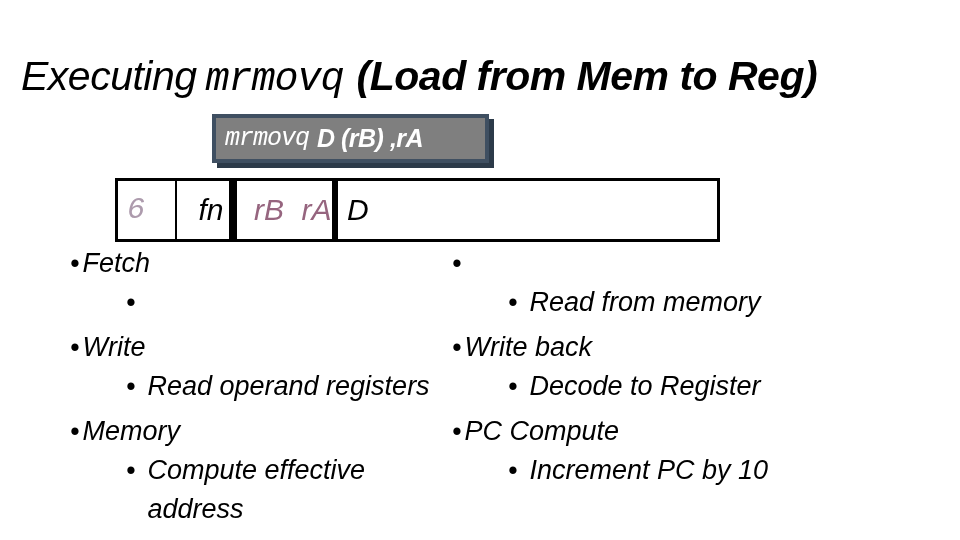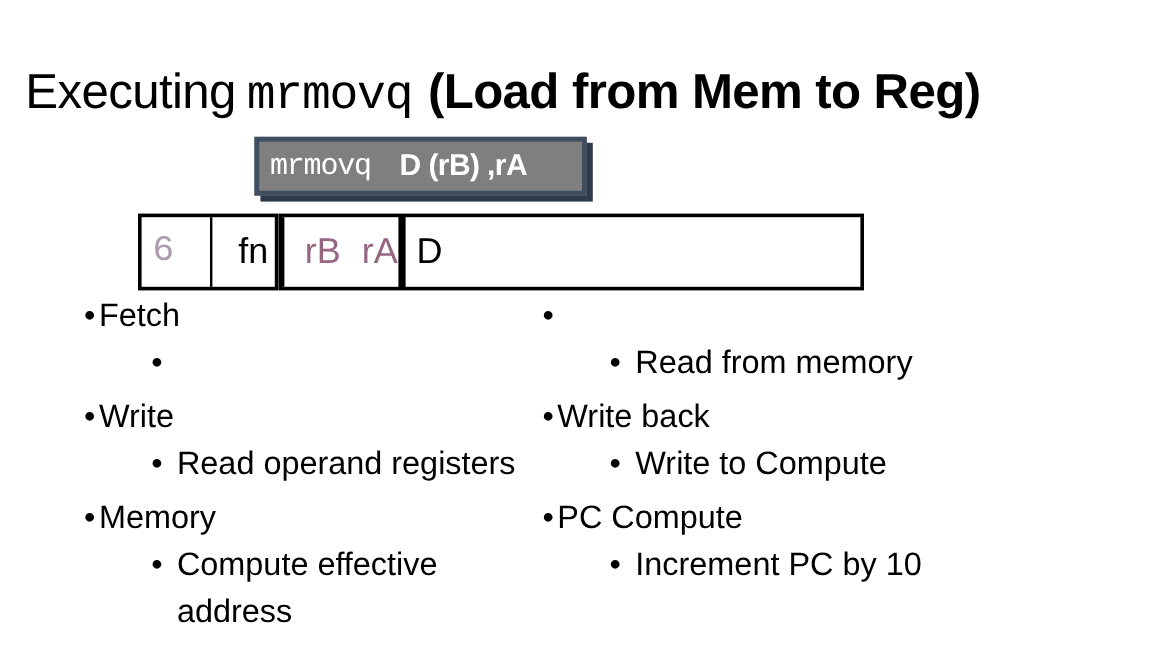--- a/index.html
+++ b/index.html
@@ -7,21 +7,21 @@
     --box_shadow:#2c3a49;
     --box_fill:#7f7f7f;
     --opcode_text:#ad9bad;
     --register_text:#96657f;
     --page_number_text:#969696;
     --body_text:#000000;
   }
   html,body{margin:0;padding:0;background:#ffffff;}
   .slide{
     position:relative;width:851px;height:540px;background:#ffffff;overflow:hidden;
-    font-family:"Liberation Sans","DejaVu Sans",sans-serif;color:var(--body_text);
+    font-family:"Liberation Sans","DejaVu Sans",sans-serif;color:var(--body_text);font-style:italic;
   }
   
   .title{
     position:absolute;left:21px;top:54px;white-space:nowrap;
     font-size:41px;letter-spacing:-0.5px;line-height:1.1;
   }
   .title .t-code{
     font-family:"Liberation Mono","DejaVu Sans Mono",monospace;
     font-size:40px;margin-left:9px;letter-spacing:-1px;
   }
@@ -29,21 +29,21 @@
   
   .syntax-box{
     position:absolute;left:212px;top:114px;width:277px;height:49px;box-sizing:border-box;
     background:var(--box_fill);border:4px solid var(--accent_border);
     box-shadow:5px 5px 0 var(--box_shadow);
     display:flex;align-items:center;padding-left:9px;color:#ffffff;white-space:nowrap;
   }
   .syntax-box .s-code{
     font-family:"Liberation Mono","DejaVu Sans Mono",monospace;font-size:25px;letter-spacing:-1px;
   }
-  .syntax-box .s-args{font-weight:bold;font-size:25px;margin-left:24px;letter-spacing:-0.5px;}
+  .syntax-box .s-args{font-weight:bold;font-size:25px;margin-left:8px;letter-spacing:-0.5px;}
   
   .encoding{
     position:absolute;left:115px;top:178px;height:64px;display:flex;align-items:stretch;
   }
   .enc-group{
     box-sizing:border-box;border:3px solid #000;display:flex;align-items:stretch;background:#fff;
   }
   .enc-cell{
     display:flex;align-items:center;font-size:30px;line-height:1;box-sizing:border-box;
   }
@@ -135,21 +135,21 @@
       <div class="bullet-row level2">
         <span class="bullet">•</span>
         <span class="btext">Read from memory</span>
       </div>
       <div class="bullet-row level1">
         <span class="bullet">•</span>
         <span class="btext">Write back</span>
       </div>
       <div class="bullet-row level2">
         <span class="bullet">•</span>
-        <span class="btext">Write to Compute</span>
+        <span class="btext">Decode to Register</span>
       </div>
       <div class="bullet-row level1">
         <span class="bullet">•</span>
         <span class="btext">PC Compute</span>
       </div>
       <div class="bullet-row level2">
         <span class="bullet">•</span>
         <span class="btext">Increment PC by 10</span>
       </div>
     </div>

